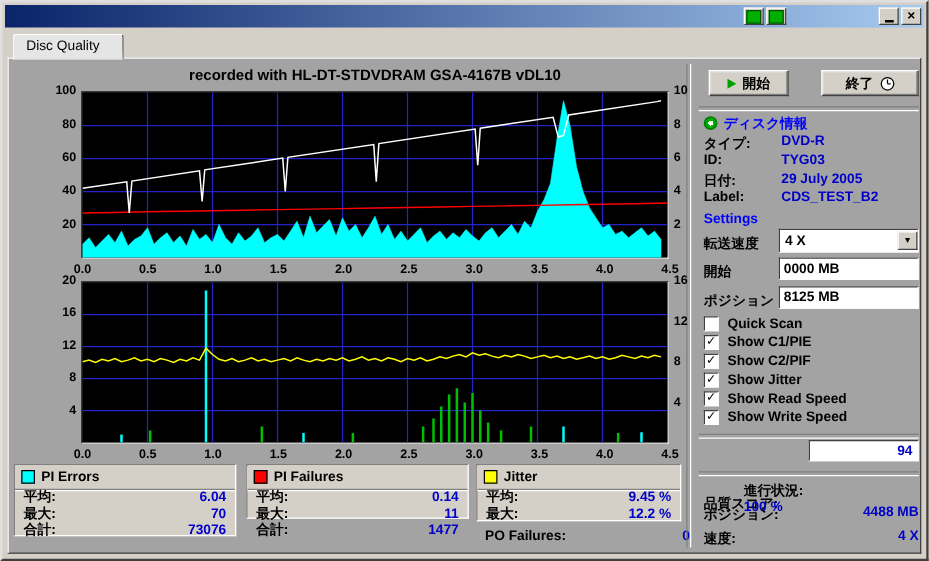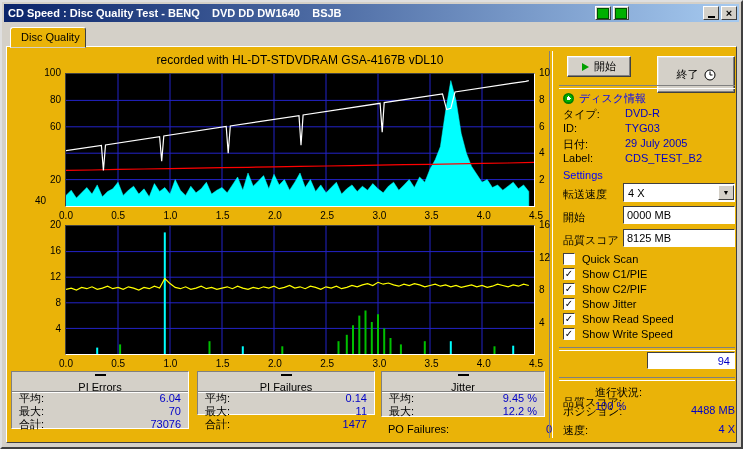--- a/index.html
+++ b/index.html
@@ -10,35 +10,35 @@
     background:linear-gradient(90deg,#0a246a,#a6caf0);display:flex;align-items:center;}
   .title-text{color:#fff;font-weight:bold;font-size:11px;padding-left:4px;white-space:pre;}
   .tb-btns{position:absolute;right:2px;top:2px;display:flex;gap:2px;}
   .tb-btn{width:16px;height:14px;background:#d4d0c8;border:1px solid;
     border-color:#fff #404040 #404040 #fff;display:flex;align-items:center;justify-content:center;
     font-size:9px;line-height:1;box-sizing:border-box;}
   .tb-green{width:10px;height:9px;background:#00b000;border:1px solid #005000;}
   .tb-gap{width:70px;}
   .minbar{width:7px;height:2px;background:#000;margin-top:7px;}
   .tabbar{position:absolute;top:24px;left:8px;height:21px;z-index:3;}
-  .tab{display:inline-block;padding:3px 5px 4px 10px;background:#eab308;
+  .tab{display:inline-block;padding:3px 18px 4px 10px;background:#e5e5e5;
     border:1px solid;border-color:#fff #404040 #d4d0c8 #fff;border-radius:3px 3px 0 0;
     font-size:11px;position:relative;top:1px;}
-  .pane{position:absolute;top:44px;left:4px;right:4px;bottom:4px;background:#eab308;
-    border:1px solid;border-color:#fff #404040 #404040 #fff;box-sizing:border-box;}
+  .pane{position:absolute;top:44px;left:4px;right:4px;bottom:4px;background:#a3a3a3;
+    border:1px solid;border-color:#fff #404040 #404040 #fff;box-sizing:border-box;font-weight:bold;}
   .abs{position:absolute;}
   .recorded{left:58px;top:6px;width:470px;text-align:center;font-size:12px;color:#000;}
   .plot-frame{border:1px solid;border-color:#404040 #fff #fff #404040;background:#000;
     box-sizing:border-box;}
   .tick{position:absolute;font-size:10px;color:#000;}
   
   .sbox{background:#d4d0c8;border:1px solid;border-color:#808080 #fff #fff #808080;
     box-sizing:border-box;}
   .sbox-title{display:flex;align-items:center;gap:5px;padding:2px 5px;height:15px;
-    border-bottom:1px solid #808080;box-shadow:0 1px 0 #fff;flex-direction:column;}
+    border-bottom:1px solid #808080;box-shadow:0 1px 0 #fff;}
   .swatch{width:9px;height:9px;border:1px solid #000;display:inline-block;}
   .srow{display:flex;justify-content:space-between;padding:0 7px;line-height:13px;}
   .srow .lab{color:#000;}
   .val{color:#0000c8;}
   .po-row{display:flex;justify-content:space-between;padding:0 7px;}
   
   .btn{background:#d4d0c8;border:1px solid;border-color:#fff #404040 #404040 #fff;
     box-shadow:inset -1px -1px 0 #808080,inset 1px 1px 0 #dfdfdf;
     display:flex;align-items:center;justify-content:center;gap:5px;font-size:11px;
     box-sizing:border-box;cursor:default;}
@@ -69,21 +69,20 @@
     padding:0 4px;}
   .statusrow{display:flex;justify-content:space-between;}
   .clock-icon{display:inline-block;}
 </style>
 </head>
 <body>
 
 <div class="window">
 
   <div class="titlebar">
-    <span class="title-text">CD Speed : Disc Quality Test - BENQ    DVD DD DW1640    BSJB</span>
     <div class="tb-btns">
       <div class="tb-btn">
         <span class="tb-green"></span>
       </div>
       <div class="tb-btn">
         <span class="tb-green"></span>
       </div>
       <div class="tb-gap"></div>
       <div class="tb-btn">
         <span class="minbar"></span>
@@ -235,21 +234,21 @@
       <span>PO Failures:</span>
       <span class="val">0</span>
     </div>
 
     <div class="abs sep-v" style="left:542px;top:4px;bottom:4px;"></div>
 
     <div class="abs btn" style="left:560px;top:9px;width:64px;height:21px;">
       <span class="play-tri"></span>
       <span>開始</span>
     </div>
-    <div class="abs btn" style="left:650px;top:9px;width:78px;height:37px;align-items:center;">
+    <div class="abs btn" style="left:650px;top:9px;width:78px;height:21px;align-items:center;">
       <span>終了</span>
       <svg class="clock-icon" width="12" height="12" viewBox="0 0 12 12">
         <circle cx="6" cy="6" r="5" fill="#ffffff" stroke="#000000"></circle>
         <line x1="6" y1="6" x2="6" y2="2.5" stroke="#000000"></line>
         <line x1="6" y1="6" x2="8.5" y2="6" stroke="#000000"></line>
       </svg>
     </div>
 
     <div class="abs sep-h" style="left:552px;top:38px;width:176px;"></div>
 
@@ -279,21 +278,21 @@
     <div class="abs combo" style="left:616px;top:136px;width:112px;height:19px;">
       <span class="combo-val">4 X</span>
       <span class="combo-arrow">▼</span>
     </div>
 
     <div class="abs info-lab" style="left:556px;top:163px;">開始</div>
     <div class="abs field" style="left:616px;top:159px;width:112px;height:18px;">
       <span>0000 MB</span>
     </div>
 
-    <div class="abs info-lab" style="left:556px;top:186px;">品質スコア</div>
+    <div class="abs info-lab" style="left:556px;top:186px;">ポジション</div>
     <div class="abs field" style="left:616px;top:182px;width:112px;height:18px;">
       <span>8125 MB</span>
     </div>
 
     <div class="abs cbrow" style="left:556px;top:206px;">
       <span class="cb-box"></span>
       <span>Quick Scan</span>
     </div>
     <div class="abs cbrow" style="left:556px;top:221px;">
       <span class="cb-box">✓</span>
@@ -332,21 +331,21 @@
     <div class="abs statusrow" style="left:556px;top:357px;width:172px;">
       <span class="info-lab">ポジション:</span>
       <span class="val">4488 MB</span>
     </div>
     <div class="abs statusrow" style="left:556px;top:376px;width:172px;">
       <span class="info-lab">速度:</span>
       <span class="val">4 X</span>
     </div>
 
   <span class="tick" style="left: 28px; top: 127.2px; width: 26px; text-align: right;">20</span>
-      <span class="tick" style="left: 28px; top: 100.4px; width: 26px;  margin-top: 48px;">40</span>
+      <span class="tick" style="left: 28px; top: 100.4px; width: 26px; text-align: right;">40</span>
       <span class="tick" style="left: 28px; top: 73.6px; width: 26px; text-align: right;">60</span>
       <span class="tick" style="left: 28px; top: 46.8px; width: 26px; text-align: right;">80</span>
       <span class="tick" style="left: 28px; top: 20px; width: 26px; text-align: right;">100</span>
       <span class="tick" style="left: 532px; top: 127.2px; width: 22px;">2</span>
       <span class="tick" style="left: 532px; top: 100.4px; width: 22px;">4</span>
       <span class="tick" style="left: 532px; top: 73.6px; width: 22px;">6</span>
       <span class="tick" style="left: 532px; top: 46.8px; width: 22px;">8</span>
       <span class="tick" style="left: 532px; top: 20px; width: 22px;">10</span>
       <span class="tick" style="left: 48px; top: 163px; width: 22px; text-align: center;">0.0</span>
       <span class="tick" style="left: 100.222px; top: 163px; width: 22px; text-align: center;">0.5</span>

